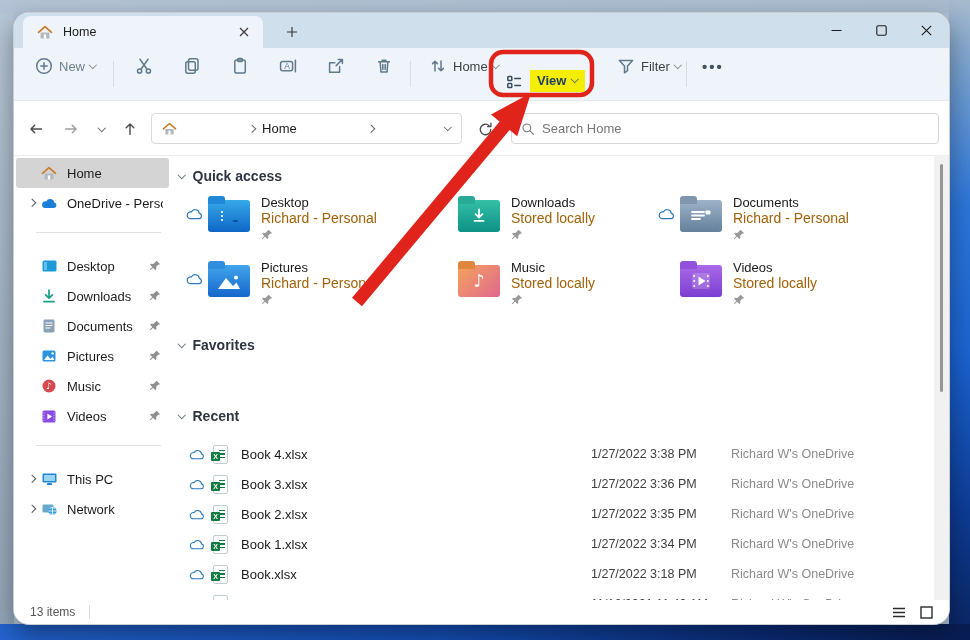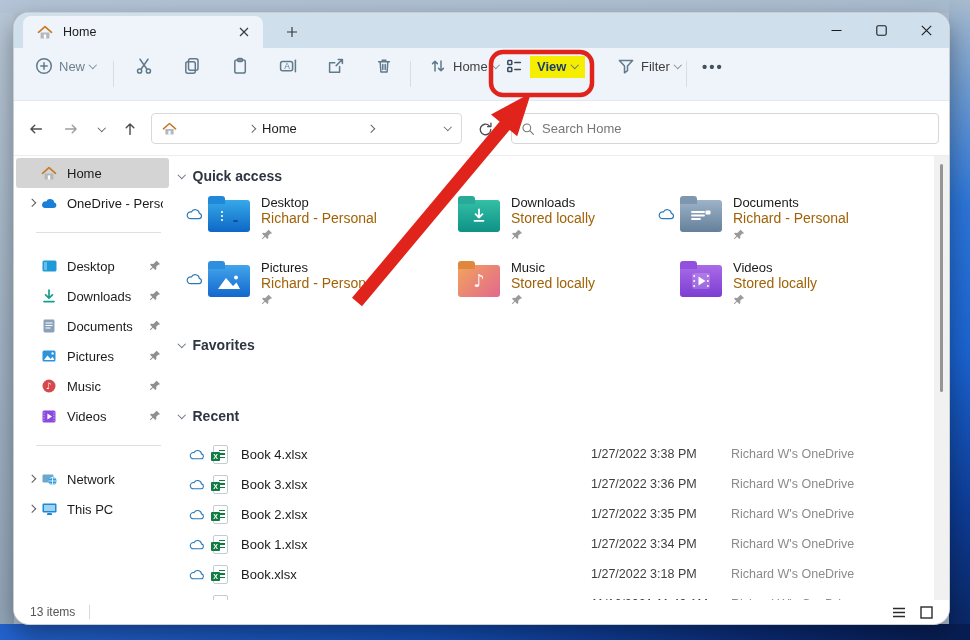--- a/index.html
+++ b/index.html
@@ -35,21 +35,21 @@
   .toolbar { position:absolute; left:0; top:35px; right:0; height:53px; background:#eef4fa;
              border-bottom:1px solid #e2e8ed; }
   .tb-abs { position:absolute; top:0; height:52px; display:flex; align-items:center; }
   .tb-btn { display:flex; align-items:center; justify-content:center; width:36px; height:36px; border-radius:4px; color:#607a8c; }
   .tb-group { display:flex; align-items:center; gap:5px; height:36px; border-radius:4px; padding:0 6px; color:#607a8c; }
   .tb-label { font-size:13px; color:#3f3f3f; }
   .tb-label.muted { color:#6e7f8d; }
   .tb-sep { position:absolute; top:13px; width:1px; height:26px; background:#d6dde3; }
   .cv { display:inline-block; width:5.5px; height:5.5px; border-right:1.5px solid #7c8b98; border-bottom:1.5px solid #7c8b98; transform:rotate(45deg); margin-top:-3px; }
   .cv.r { transform:rotate(-45deg); margin-top:0; }
-  .view-btn { position:absolute; left:484px; top:8px; height:36px; display:flex; align-items:flex-start; gap:6px; padding:0 6px; }
+  .view-btn { position:absolute; left:484px; top:8px; height:36px; display:flex; align-items:flex-end; gap:6px; padding:0 6px; }
   .view-hl { background:#f5ee00; padding:3px 7px 4px 7px; display:flex; align-items:center; gap:6px; }
   .view-hl .tb-label { color:#1c3e6e; font-weight:bold; }
   .view-hl .cv { border-color:#5d6f85; }
   .dots { color:#44525f; font-size:15px; letter-spacing:2px; font-weight:bold; }
 
   
   .addr-row { position:absolute; left:0; top:88px; right:0; height:55px; background:#fff; border-bottom:1px solid #ededed; }
   .nav-btn { position:absolute; top:14px; width:28px; height:28px; display:flex; align-items:center; justify-content:center; border-radius:4px; color:#4d4d4d; }
   .addr-bar { position:absolute; left:137px; top:12px; width:311px; height:31px; border:1px solid #d9d9d9; border-radius:4px;
               background:#fff; display:flex; align-items:center; padding:0 10px; gap:8px; }
@@ -420,39 +420,39 @@
           </svg>
         </span>
     </div>
     <div class="s-div"></div>
     <div class="s-item">
       <span class="s-gut">
           <span class="cv r" style="border-color:#5d5d5d"></span>
         </span>
       <span class="s-ico">
         <svg width="15" height="13" viewBox="0 0 15 13">
+            <rect x="0.5" y="0.5" width="14" height="9" rx="1.2" fill="#1f87d4"></rect>
+            <rect x="2" y="2" width="11" height="6" fill="#9ed4f2"></rect>
+            <path d="M5.5 10 h4 l.8 2 h-5.6z" fill="#1f87d4"></path>
+          </svg>
+      </span>
+      <span class="s-lbl">This PC</span>
+    </div>
+    <div class="s-item">
+      <span class="s-gut">
+          <span class="cv r" style="border-color:#5d5d5d"></span>
+        </span>
+      <span class="s-ico">
+        <svg width="15" height="13" viewBox="0 0 15 13">
             <rect x="0.5" y="1.5" width="11" height="8" rx="1.2" fill="#6aa8cc"></rect>
             <circle cx="10.5" cy="8" r="4" fill="#2f9ce0"></circle>
             <path d="M6.5 8 h8 M10.5 4 v8 M7.6 5.4 a5.2 5.2 0 0 1 5.8 0 M7.6 10.6 a5.2 5.2 0 0 0 5.8 0" stroke="#fff" stroke-width="0.8" fill="none"></path>
           </svg>
       </span>
       <span class="s-lbl">Network</span>
-    </div>
-    <div class="s-item">
-      <span class="s-gut">
-          <span class="cv r" style="border-color:#5d5d5d"></span>
-        </span>
-      <span class="s-ico">
-        <svg width="15" height="13" viewBox="0 0 15 13">
-            <rect x="0.5" y="0.5" width="14" height="9" rx="1.2" fill="#1f87d4"></rect>
-            <rect x="2" y="2" width="11" height="6" fill="#9ed4f2"></rect>
-            <path d="M5.5 10 h4 l.8 2 h-5.6z" fill="#1f87d4"></path>
-          </svg>
-      </span>
-      <span class="s-lbl">This PC</span>
     </div>
   </div>
 
   <div class="main">
 
     <div class="sec-h" style="left:8px; top:12px">
       <span class="cv"></span>
       <span>Quick access</span>
     </div>
 

